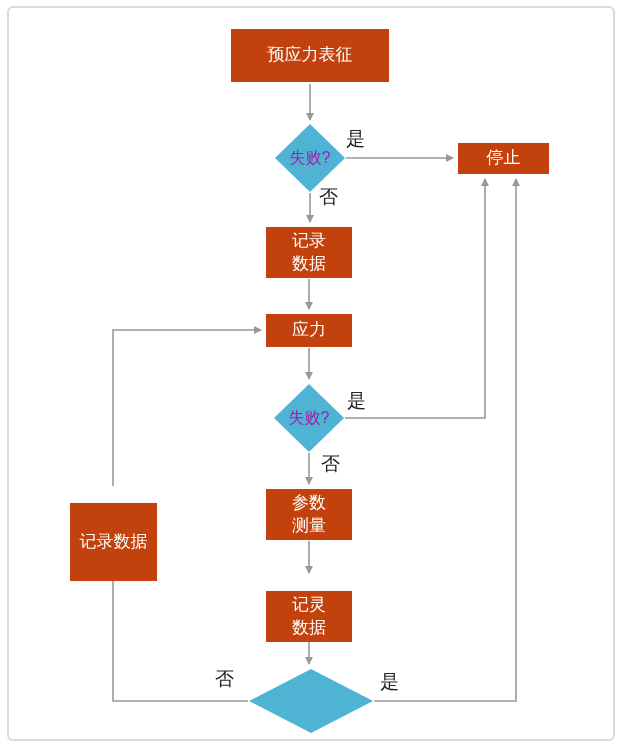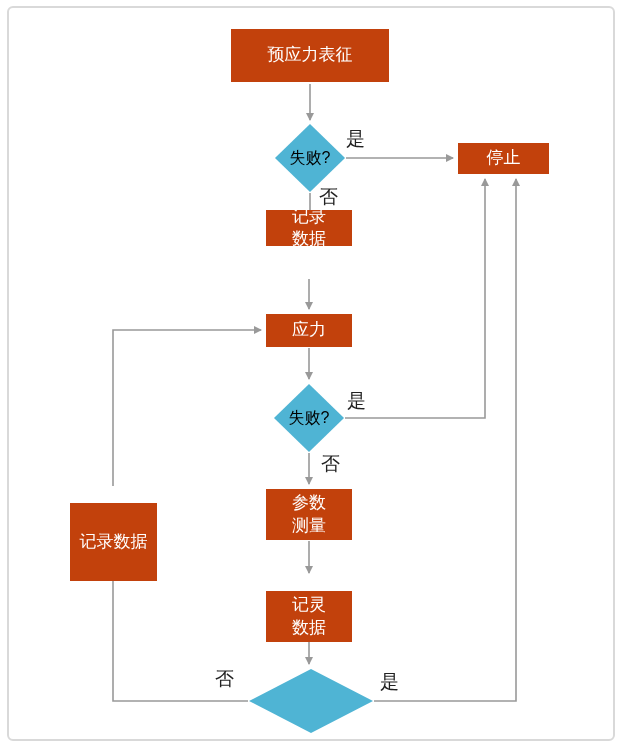--- a/index.html
+++ b/index.html
@@ -12,21 +12,21 @@
     border:2px solid #d9d9d9; border-radius:6px; pointer-events:none;
   }
   .wires { position:absolute; left:0; top:0; width:621px; height:749px; }
   .node {
     position:absolute; background:#c2410c; color:#ffffff;
     display:flex; align-items:center; justify-content:center;
     text-align:center; font-size:17px; line-height:1.32;
   }
   .node .lbl { white-space:pre-line; }
   .diamond-label {
-    position:absolute; color:#000000; display:flex; align-items:center; justify-content:center;
+    position:absolute; color:#a21caf; display:flex; align-items:center; justify-content:center;
     text-align:center; font-size:16px; line-height:1.28; pointer-events:none;
   }
   .diamond-label .lbl { white-space:pre-line; }
   .branch-label {
     position:absolute; color:#222222; font-size:19px; line-height:1;
   }
 </style>
 </head>
 <body>
 
@@ -58,21 +58,21 @@
   </svg>
 
   <div class="node" style="left:231px; top:29px; width:158px; height:53px;">
     <span class="lbl">预应力表征</span>
   </div>
 
   <div class="node" style="left:458px; top:143px; width:91px; height:31px;">
     <span class="lbl">停止</span>
   </div>
 
-  <div class="node" style="left:266px; top:210px; width:86px; height:36px;">
+  <div class="node" style="left:266px; top:227px; width:86px; height:51px;">
     <span class="lbl">记录
 数据</span>
   </div>
 
   <div class="node" style="left:266px; top:489px; width:86px; height:51px;">
     <span class="lbl">参数
 测量</span>
   </div>
 
   <div class="node" style="left:266px; top:314px; width:86px; height:33px;">

